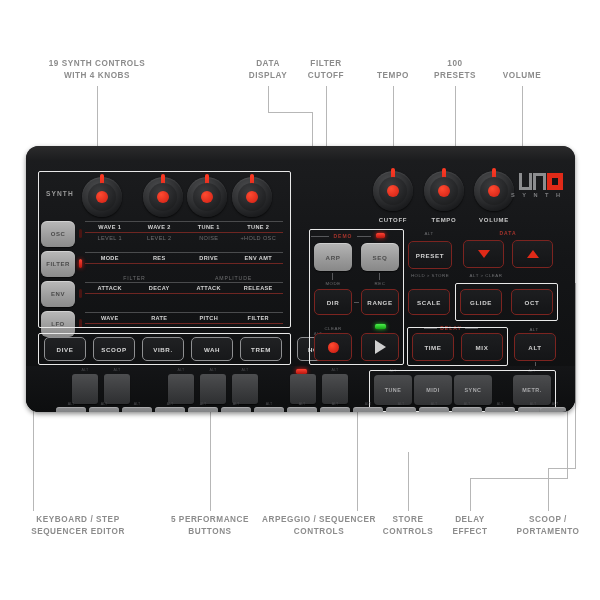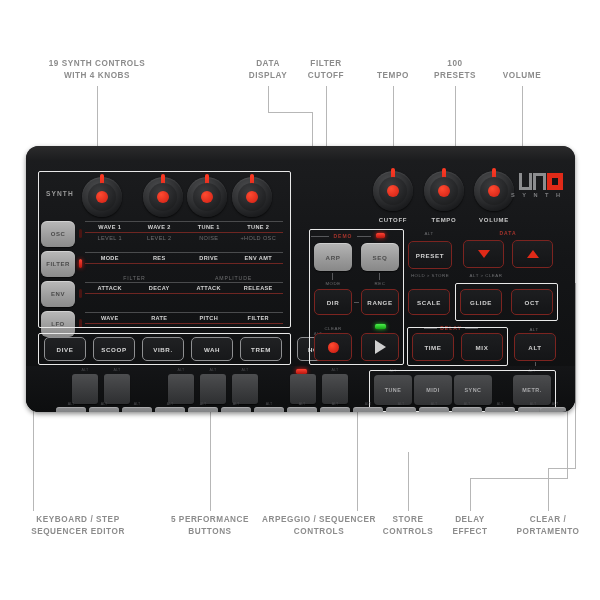--- a/index.html
+++ b/index.html
@@ -280,21 +280,21 @@
   <div class="callout" style="left:375px;top:514px;width:66px;">STORE
 CONTROLS</div>
   <div class="leader v" style="left:408px;top:452px;height:59px;"></div>
 
   <div class="callout" style="left:442px;top:514px;width:56px;">DELAY
 EFFECT</div>
   <div class="leader v" style="left:470px;top:478px;height:33px;"></div>
   <div class="leader h" style="left:470px;top:478px;width:98px;"></div>
   <div class="leader v" style="left:567px;top:408px;height:70px;"></div>
 
-  <div class="callout" style="left:505px;top:514px;width:86px;">CLEAR /
+  <div class="callout" style="left:505px;top:514px;width:86px;">SCOOP /
 PORTAMENTO</div>
   <div class="leader v" style="left:548px;top:468px;height:43px;"></div>
   <div class="leader h" style="left:548px;top:468px;width:28px;"></div>
   <div class="leader v" style="left:575px;top:283px;height:185px;"></div>
 
   <div id="topbevel"></div>
   <div class="bevel-red"></div>
   <div class="bevel-red2"></div>
   <div class="bevel-notch" style="left:180px;width:18px;"></div>
   <div class="bevel-notch" style="left:380px;width:16px;"></div>

